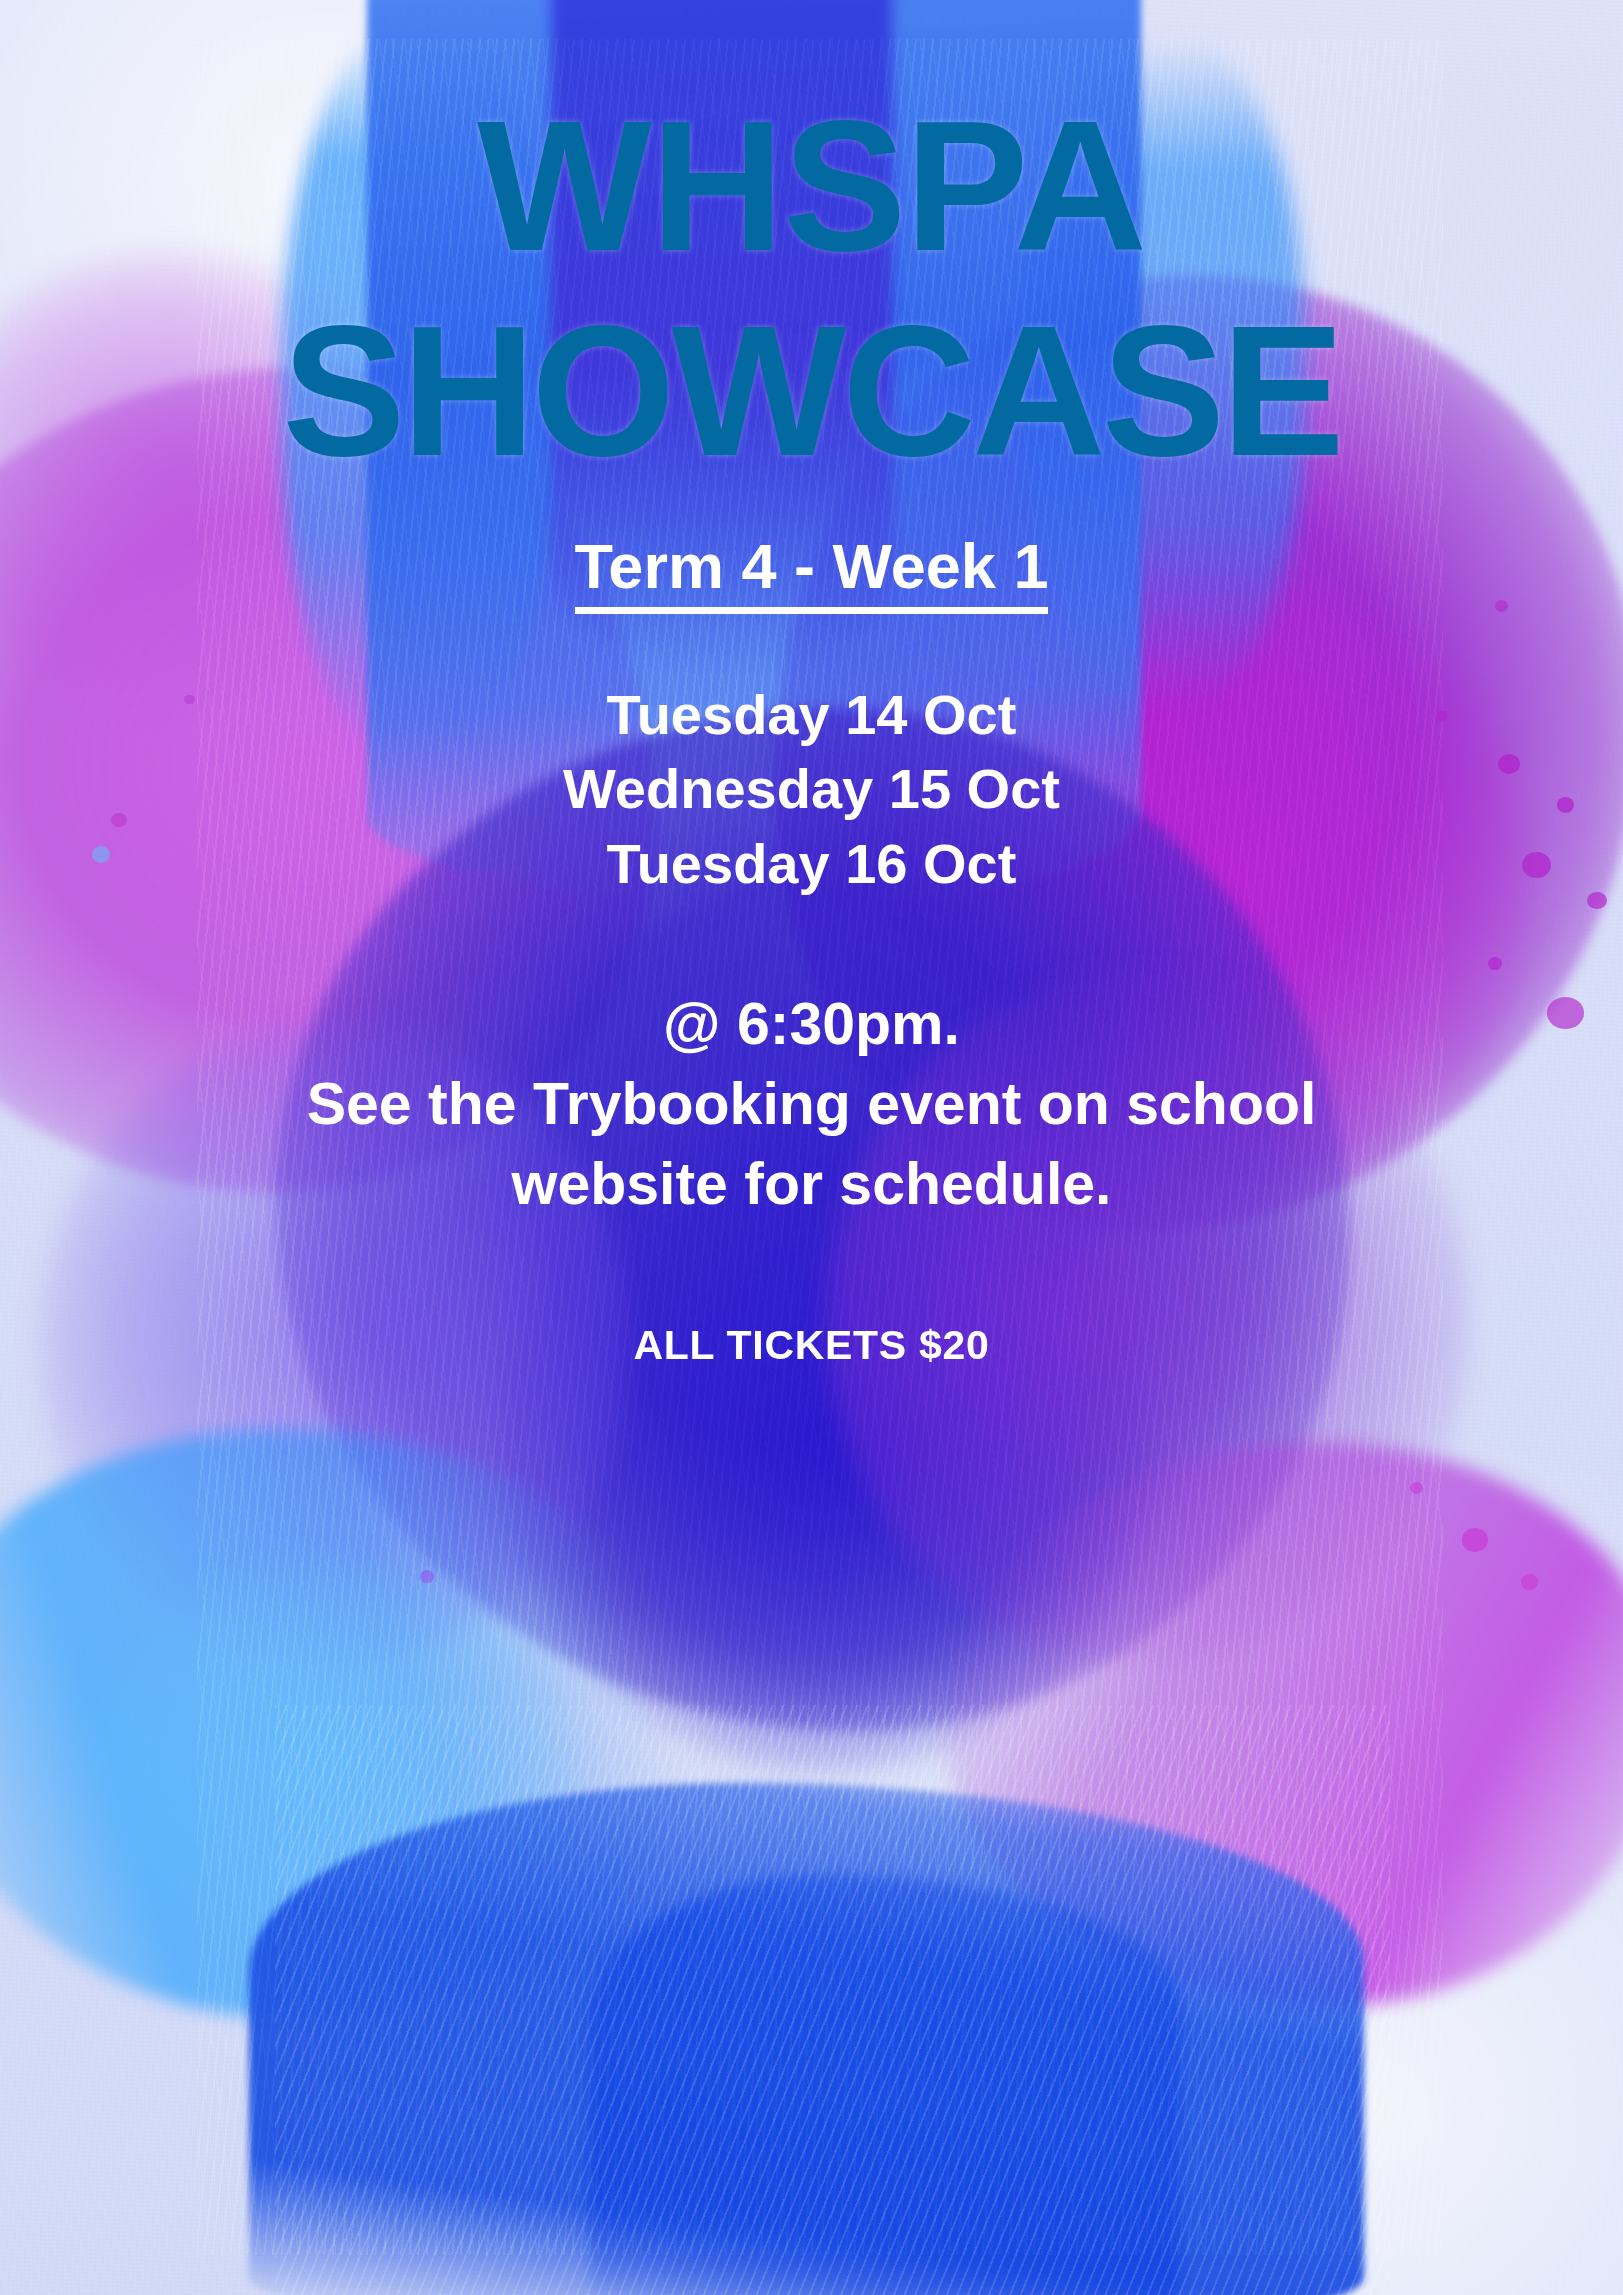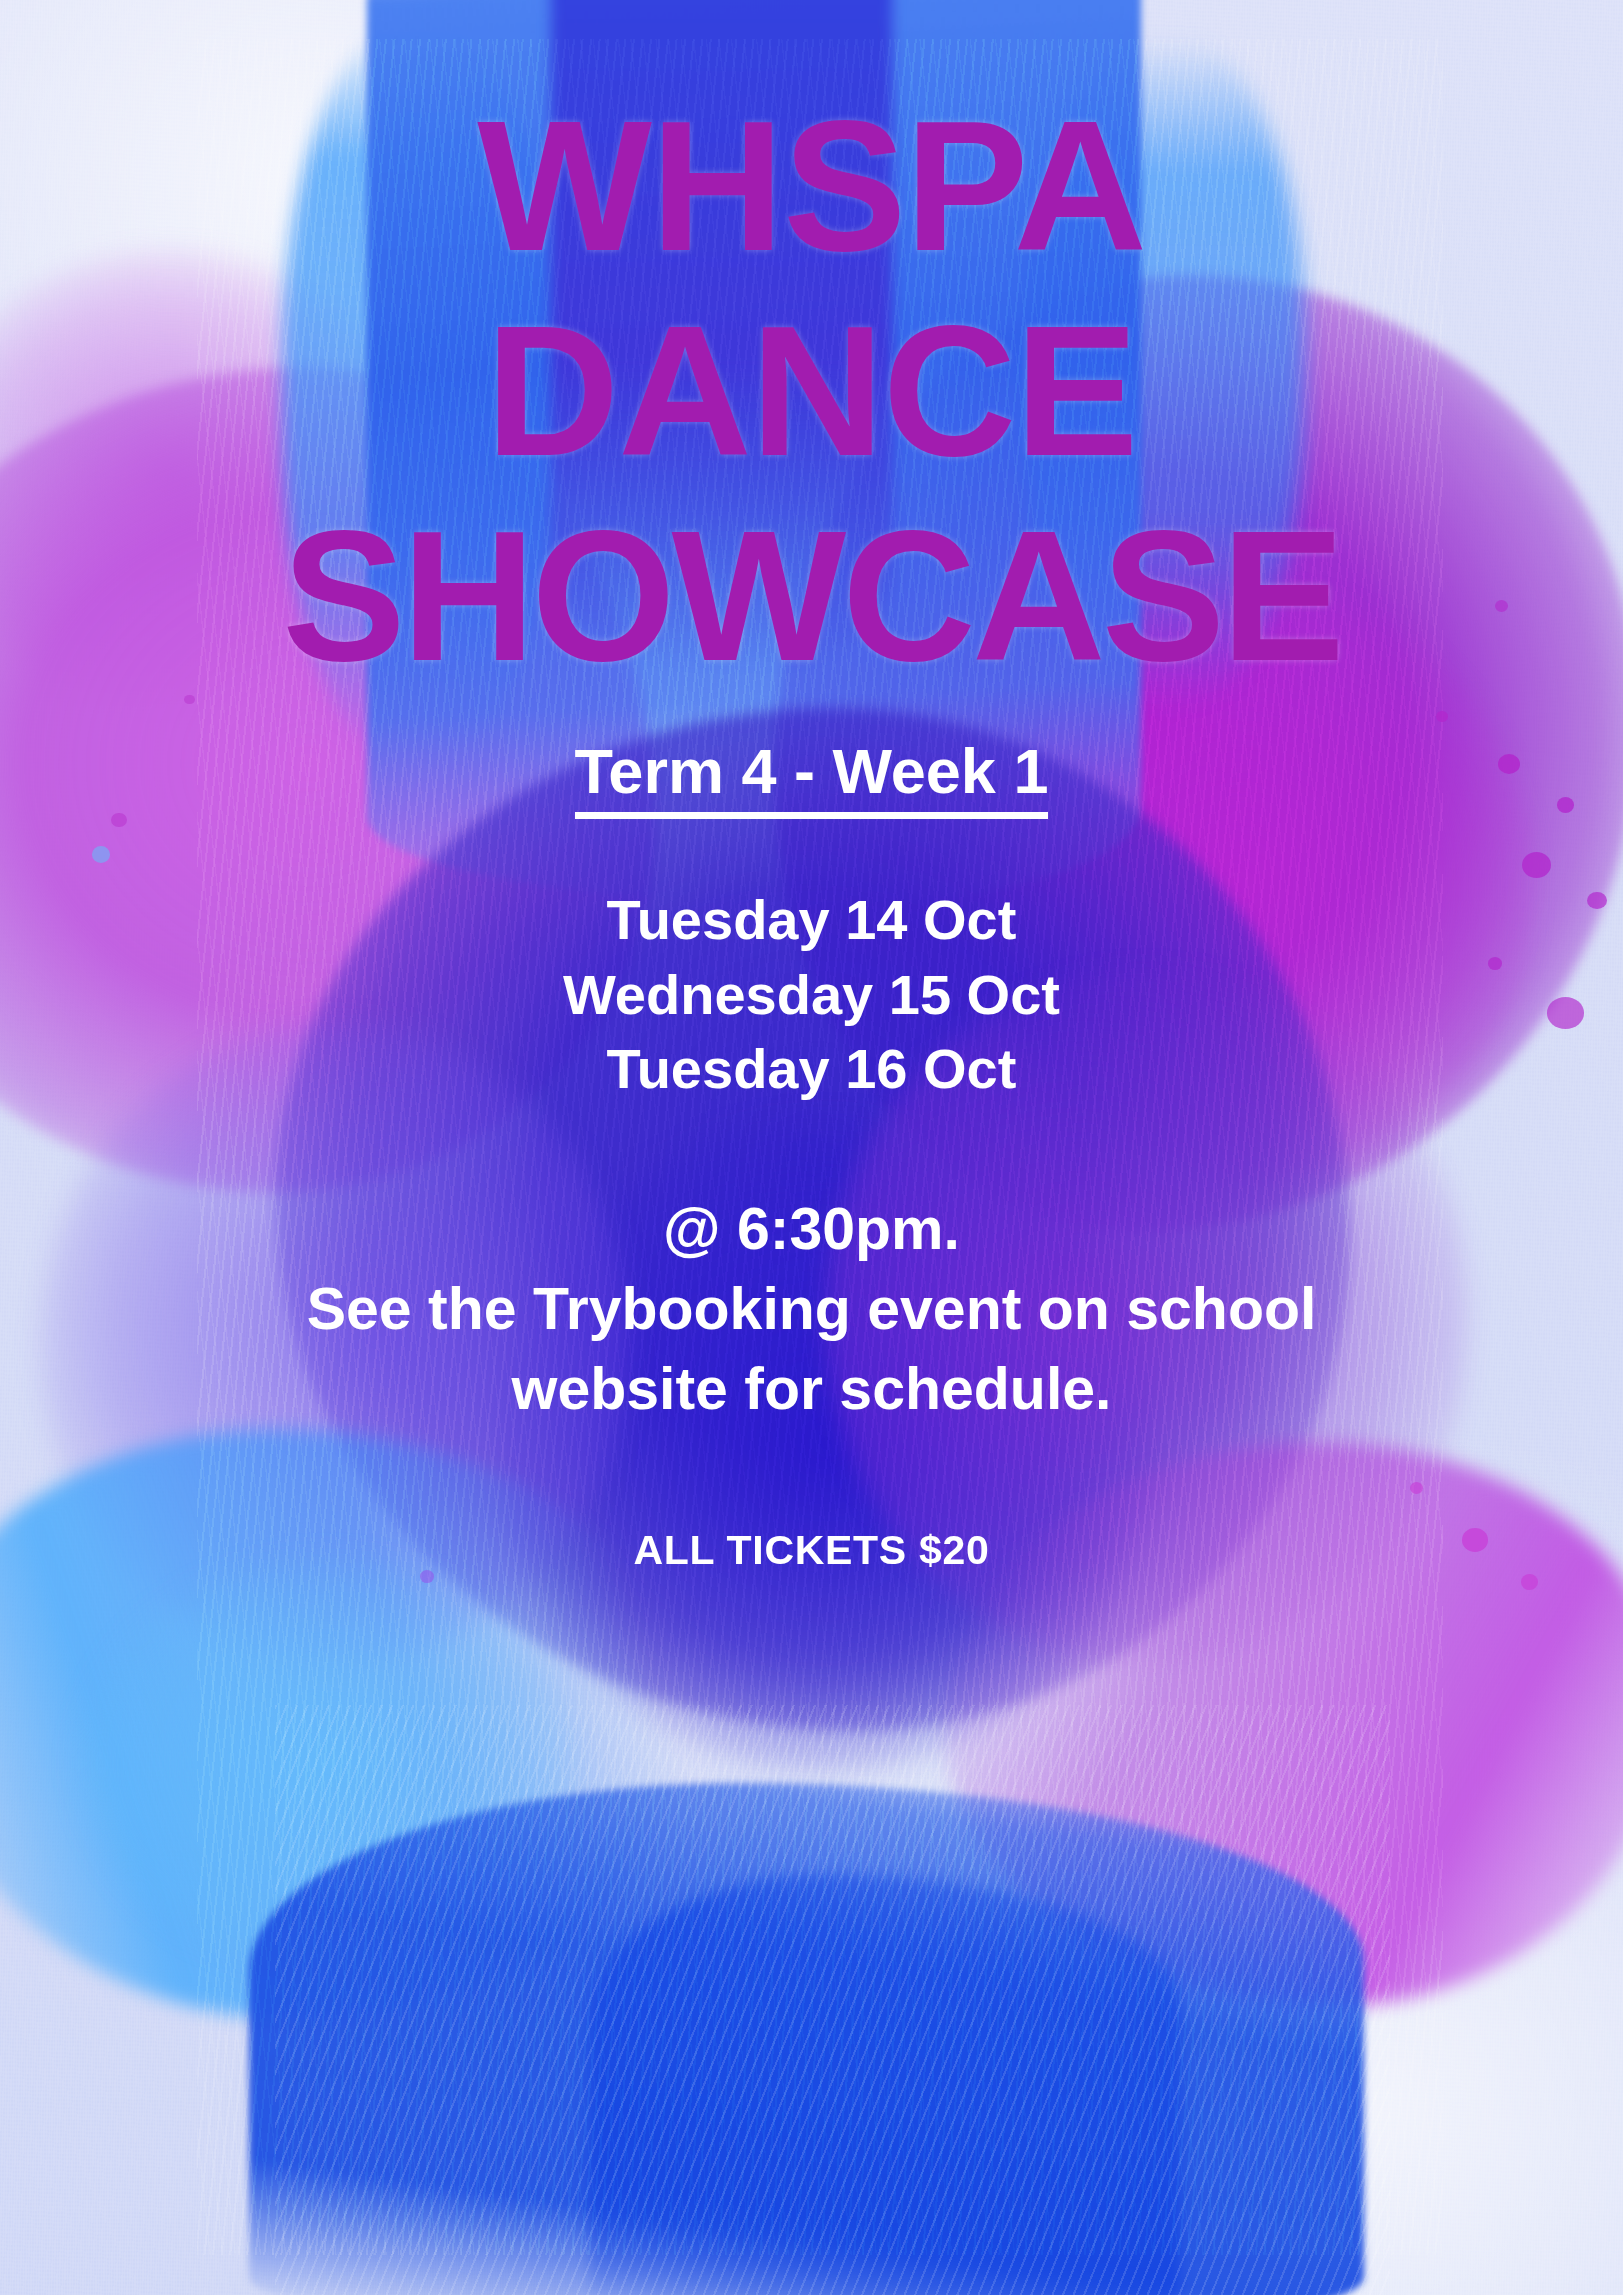--- a/index.html
+++ b/index.html
@@ -173,21 +173,21 @@
   }
 
   .title-block{ margin-top:98px; width:100%; }
 
   .title-line{
     display:block;
     font-weight:800;
     font-size:188px;
     line-height:.96;
     letter-spacing:-1.3px;
-    color:#a21caf;
+    color:#0369a1;
     text-shadow:0 0 6.6px rgba(255,255,255,.30);
     font-stretch:condensed;
   }
   .title-line.l1{ font-size:185px; }
   .title-line.l2{ font-size:185px; margin-top:27.5px; }
   .title-line.l3{ font-size:185px; margin-top:27.5px; letter-spacing:-3.9px; }
 
   .subtitle{
     margin-top:51px;
     font-size:63px;
@@ -263,21 +263,20 @@
   <div class="splat" style="left:1462px;top:1528px;width:26px;height:23.6px;background:rgba(200,60,215,.72);"></div>
   <div class="splat" style="left:1521px;top:1574px;width:17px;height:15.7px;background:rgba(200,60,215,.66);"></div>
   <div class="splat" style="left:1410px;top:1482px;width:13px;height:11.8px;background:rgba(200,60,215,.62);"></div>
   <div class="splat" style="left:420px;top:1570px;width:14.4px;height:13px;background:rgba(150,80,235,.55);"></div>
   <div class="splat" style="left:1495px;top:600px;width:13px;height:11.8px;background:rgba(178,40,205,.60);"></div>
 
   <div class="content">
 
     <div class="title-block">
       <span class="title-line l1">WHSPA</span>
-      <span class="title-line l2">DANCE</span>
       <span class="title-line l3">SHOWCASE</span>
     </div>
 
     <div class="subtitle">
       <u>Term 4 - Week 1</u>
     </div>
 
     <div class="dates">
       <span class="date-line">Tuesday 14 Oct</span>
       <span class="date-line">Wednesday 15 Oct</span>

